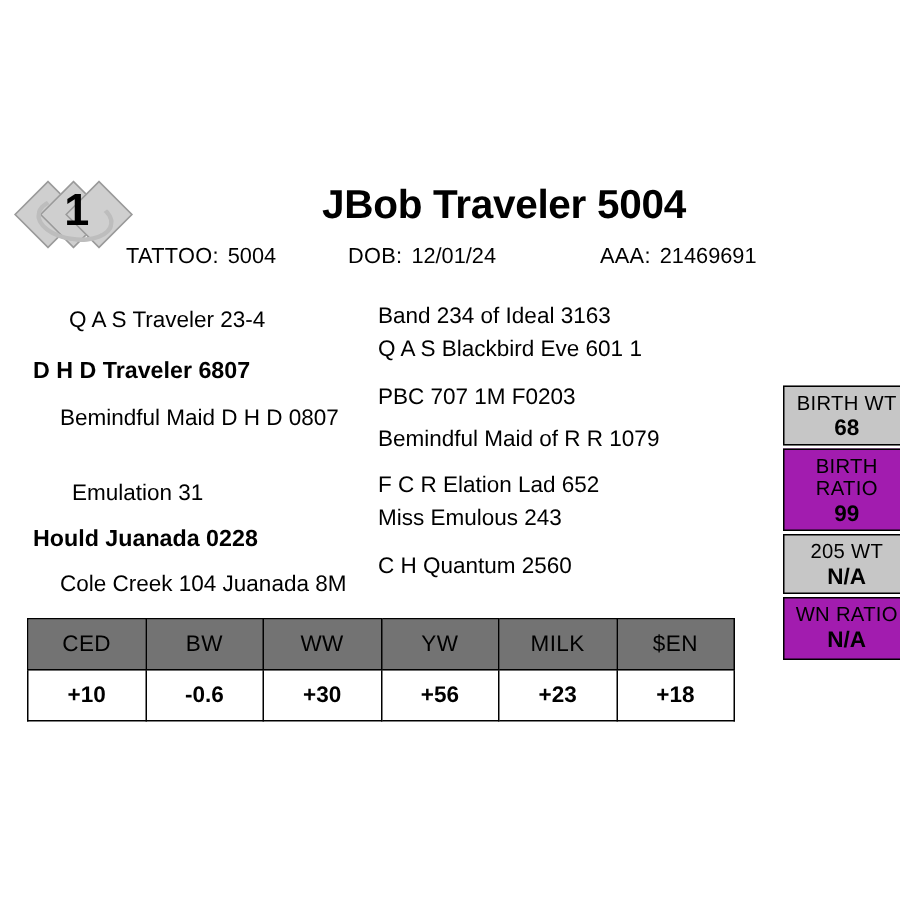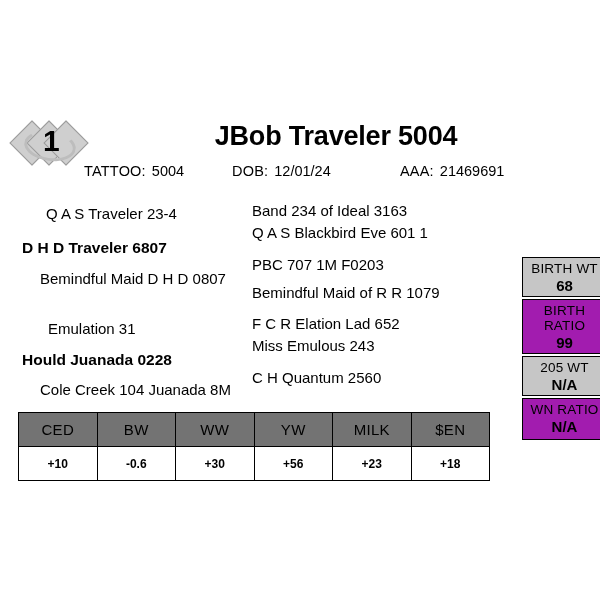--- a/index.html
+++ b/index.html
@@ -137,21 +137,21 @@
     font-size: 15px;
   }
   #epd th {
     background: #737373;
     font-weight: normal;
     letter-spacing: 0.3px;
   }
   #epd td {
     background: #ffffff;
     font-weight: bold;
-    font-size: 12px;
+    font-size: 15px;
   }
 
   
   #sidebox {
     position: absolute;
     left: 501px;
     top: 257px;
     width: 85px;
     padding-left: 21px;
   }

